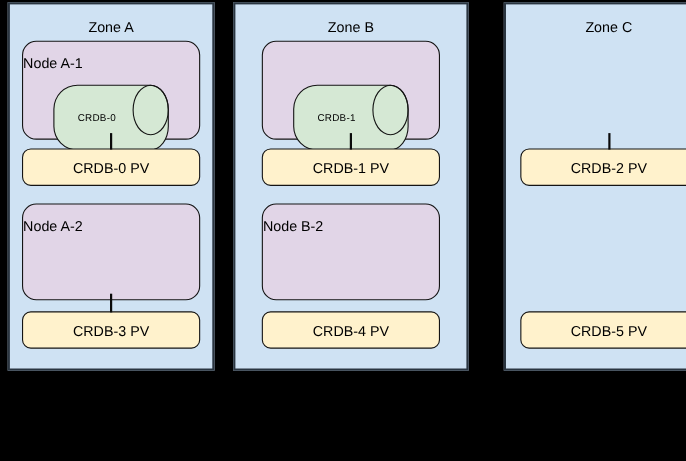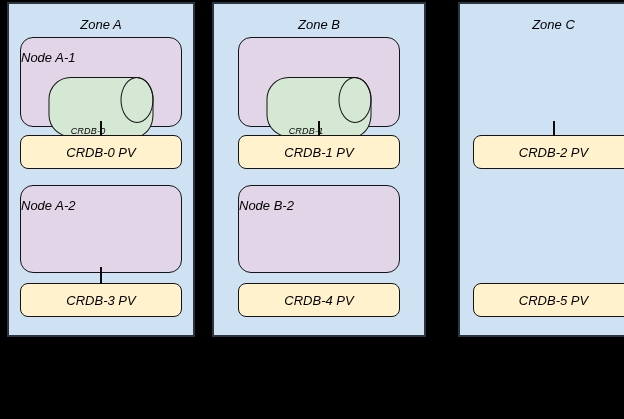--- a/index.html
+++ b/index.html
@@ -15,21 +15,20 @@
     background:var(--canvas-bg);
     font-family:"Liberation Sans","DejaVu Sans",sans-serif;
     color:var(--text);
     position:relative;overflow:hidden;
   }
   .canvas{position:absolute;left:0;top:0;width:624px;height:419px;background:var(--canvas-bg);}
   .zone{
     position:absolute;top:2px;height:331px;
     background:var(--zone-fill);
     border:2px solid var(--zone-border);
-    font-style:italic;
   }
   .zone-a{left:7px;width:184px;}
   .zone-b{left:212px;width:194px;padding-left:16px;}
   .zone-c{left:427px;width:187px;margin-left:31px;}
   .zone-label{
     position:absolute;top:13px;left:0;width:100%;
     text-align:center;font-size:13px;line-height:16px;
   }
   .node{
     position:absolute;left:50%;transform:translateX(-50%);
@@ -42,21 +41,21 @@
   .node-label{
     position:absolute;top:12px;left:0;width:100%;
     font-size:13px;line-height:16px;
   }
   .pod{
     position:absolute;left:50%;transform:translateX(-50%);top:39px;
     width:105px;height:60px;box-sizing:border-box;
     background:var(--pod-fill);
     border:1px solid var(--pod-border);
     border-radius:22px 17px 17px 22px / 22px 22px 22px 22px;
-    display:flex;align-items:flex-end;justify-content:center;
+    display:flex;align-items:center;justify-content:center;
     padding-right:26px;
     font-size:9px;letter-spacing:0.2px;
   }
   .pod::after{
     content:"";position:absolute;top:-1px;right:-1px;
     width:33px;height:46px;box-sizing:border-box;
     border:1px solid var(--pod-border);
     border-radius:50%;
   }
   .pv{

